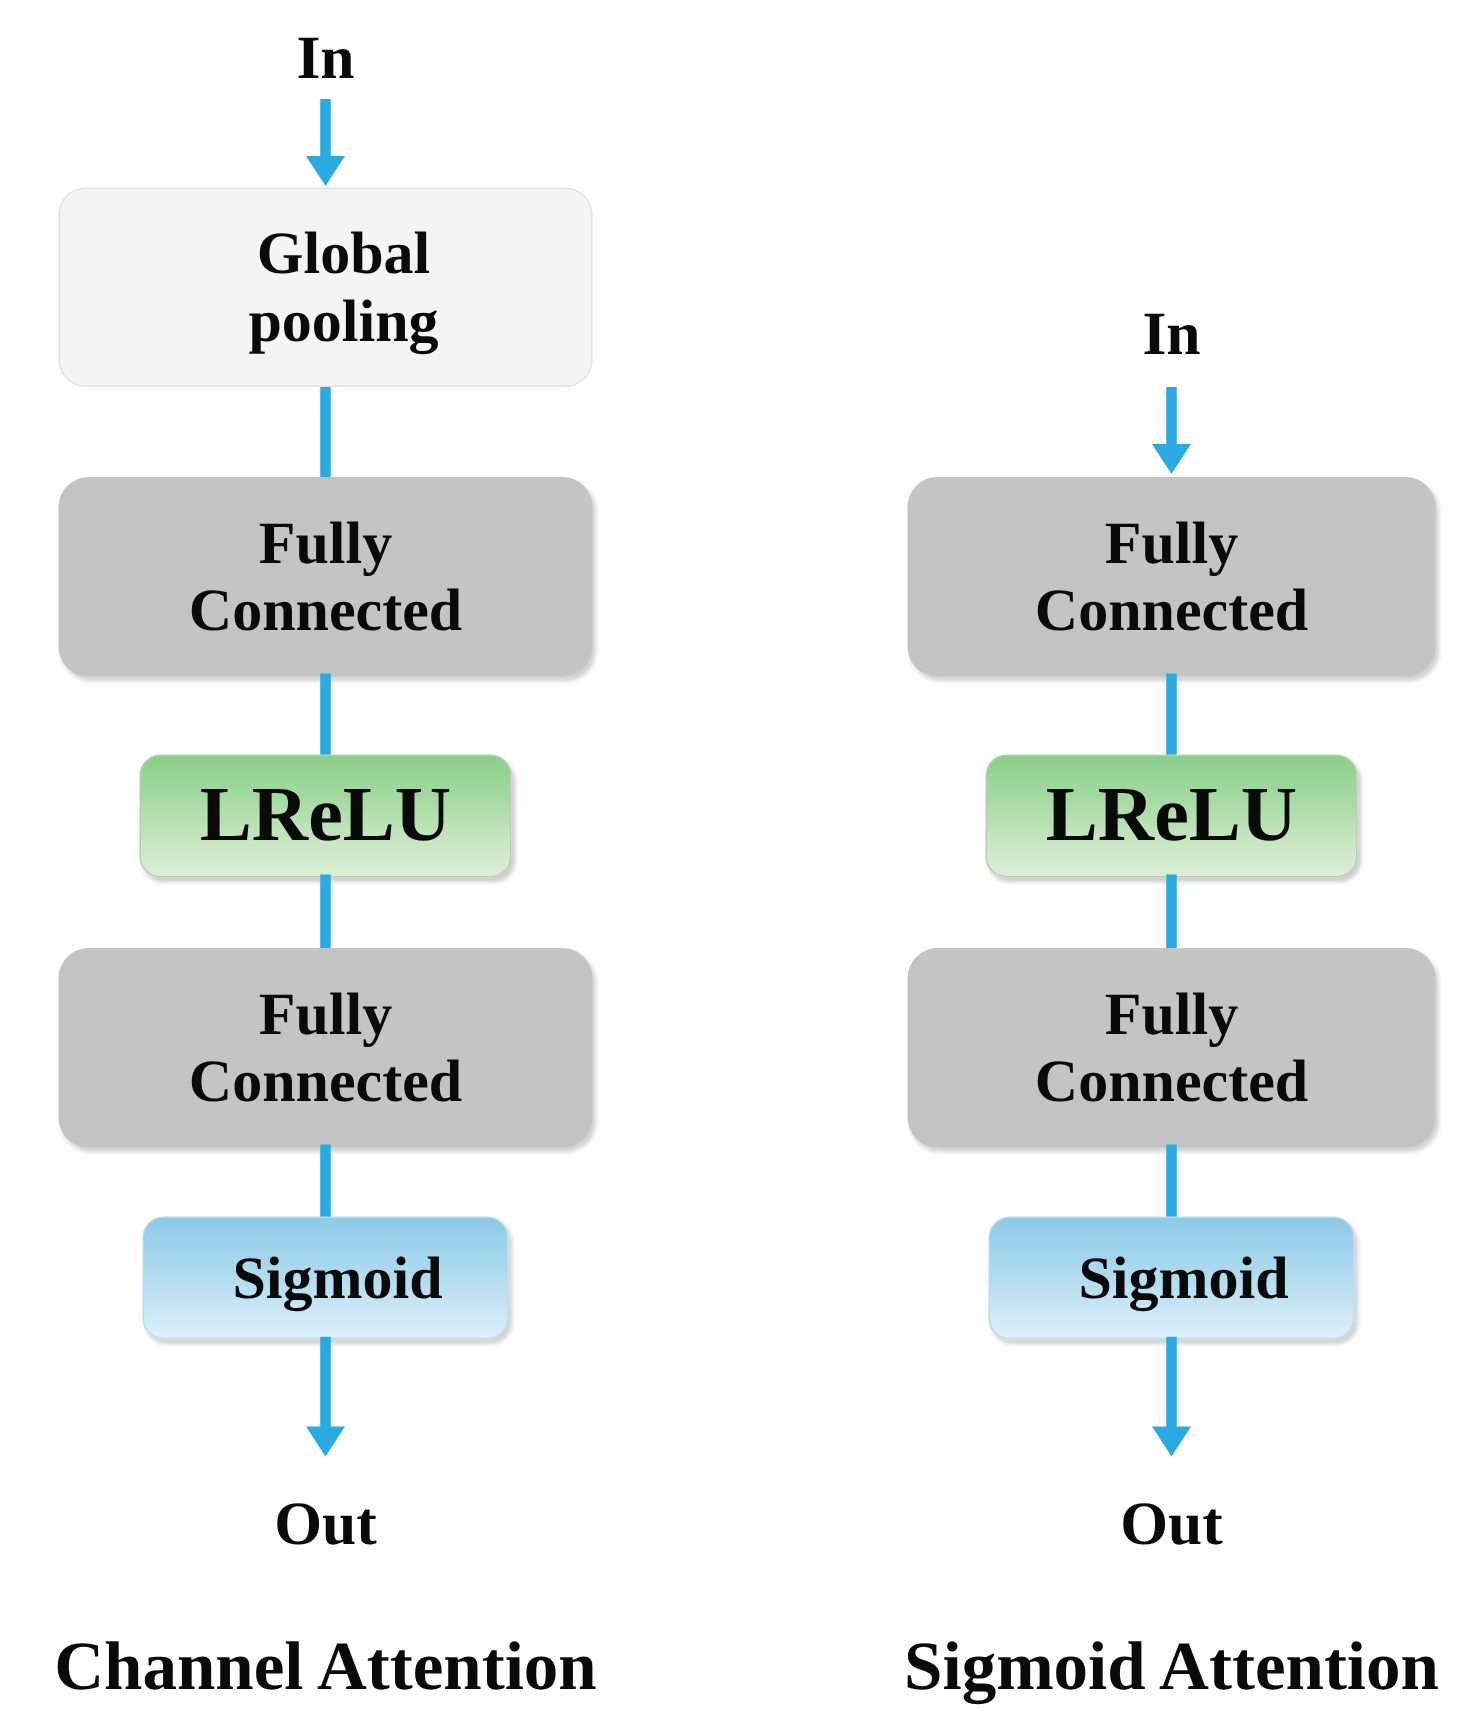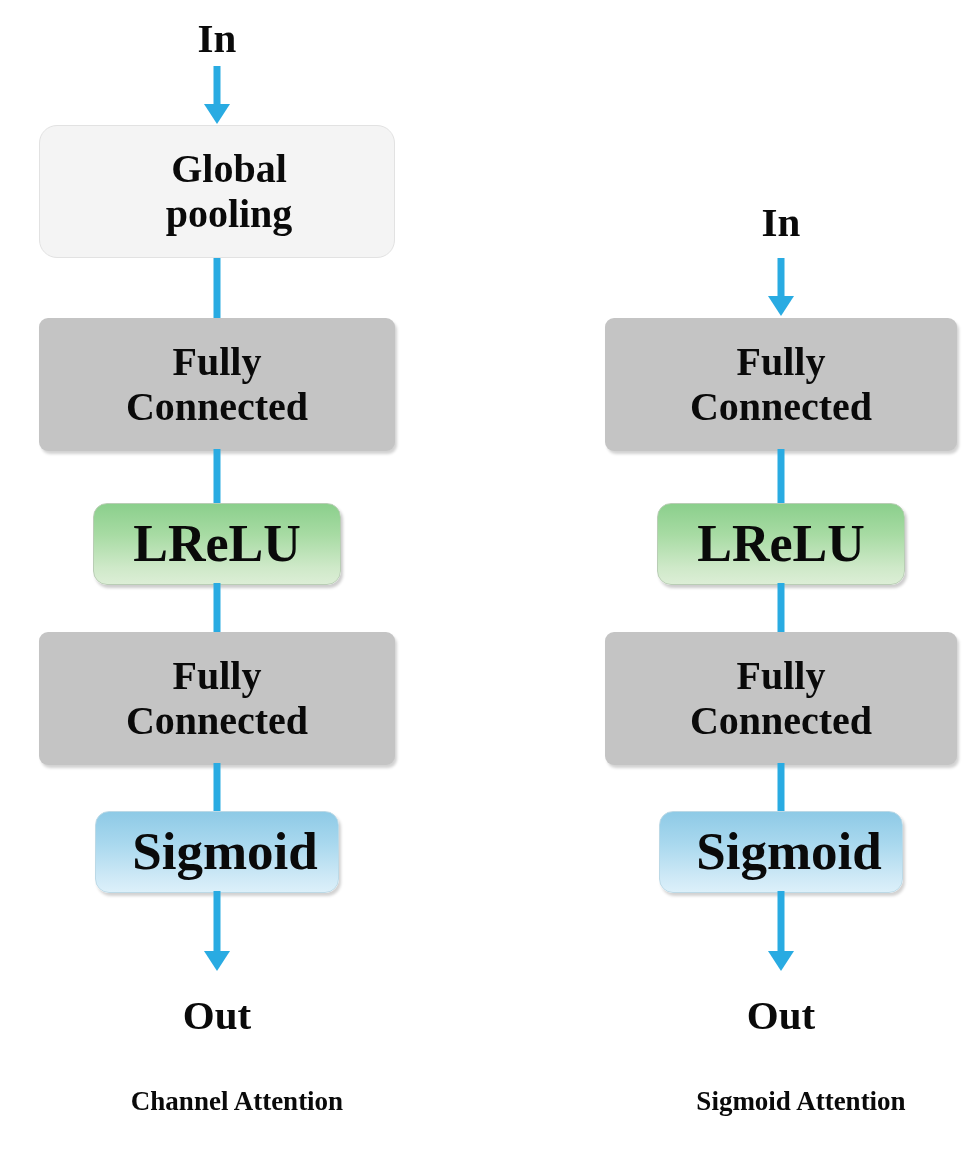--- a/index.html
+++ b/index.html
@@ -21,27 +21,26 @@
     font-size:41px;
     color:#0a0a0a;
     text-align:center;
     line-height:1;
     white-space:nowrap;
     transform:translateX(-50%);
   }
   .caption{
     position:absolute;
     font-weight:bold;
-    font-size:27px;
+    font-size:46px;
     color:#0a0a0a;
     text-align:right;
     white-space:nowrap;
     line-height:1;
     transform:translateX(-50%);
-    margin-left:20px;
   }
 
   
   .block{
     position:absolute;
     transform:translateX(-50%);
     border-radius:14px;
     display:flex;
     align-items:center;
     justify-content:center;
@@ -57,36 +56,36 @@
   }
 
   .blk-pool{
     background:#f4f4f4;
     border:1px solid #e2e2e2;
     border-radius:18px;
     font-size:40px;
   }
   .blk-fc{
     background:#c4c4c4;
-    border-radius:9px;
+    border-radius:20px;
     font-size:40px;
     box-shadow:2px 3px 3px rgba(0,0,0,0.18);
   }
   .blk-lrelu{
     background:linear-gradient(to bottom,#8bcf8c 0%,#a7dba3 38%,#cfe9c9 80%,#dceed6 100%);
     border:1px solid #b9cdb5;
     border-radius:14px;
     font-size:52px;
     box-shadow:2px 3px 3px rgba(0,0,0,0.20);
   }
   .blk-sigmoid{
     background:linear-gradient(to bottom,#8ecae6 0%,#a9d8ee 40%,#cde8f6 80%,#dcf0fa 100%);
     border:1px solid #bcd9e6;
     border-radius:14px;
-    font-size:53px;
+    font-size:40px;
     box-shadow:2px 3px 3px rgba(0,0,0,0.18);
     padding-left:16px;
   }
 
   
   .conn{
     position:absolute;
     transform:translateX(-50%);
     width:7px;
     background:#29abe2;

